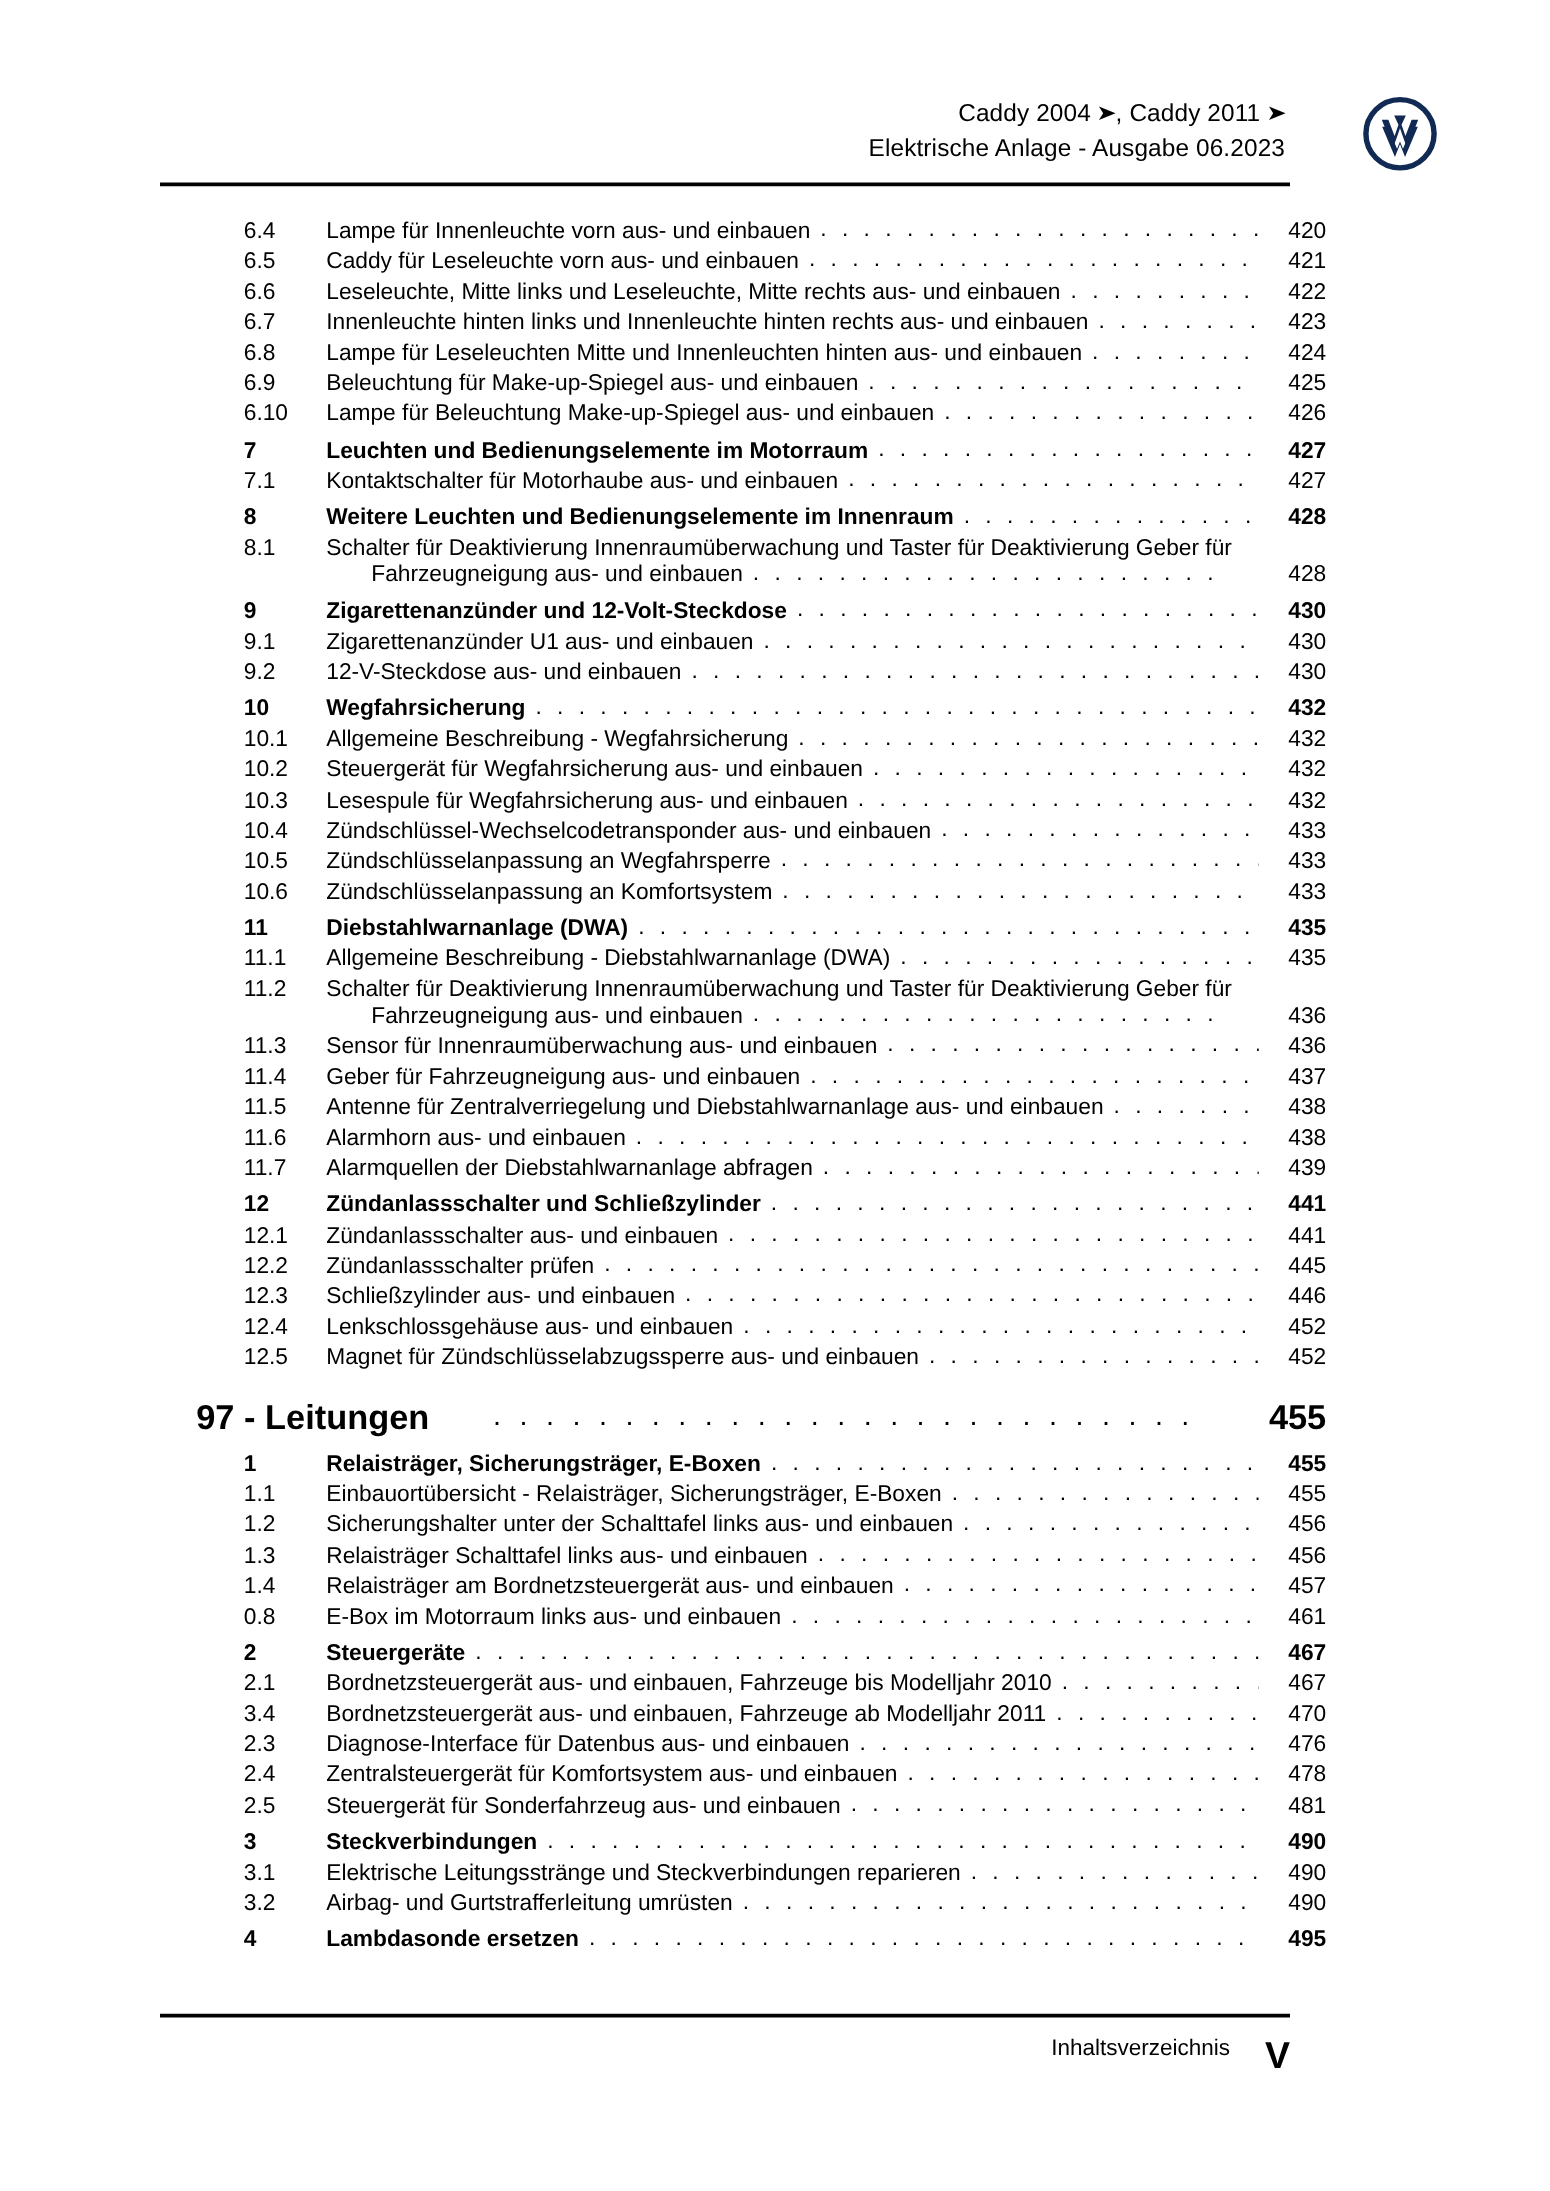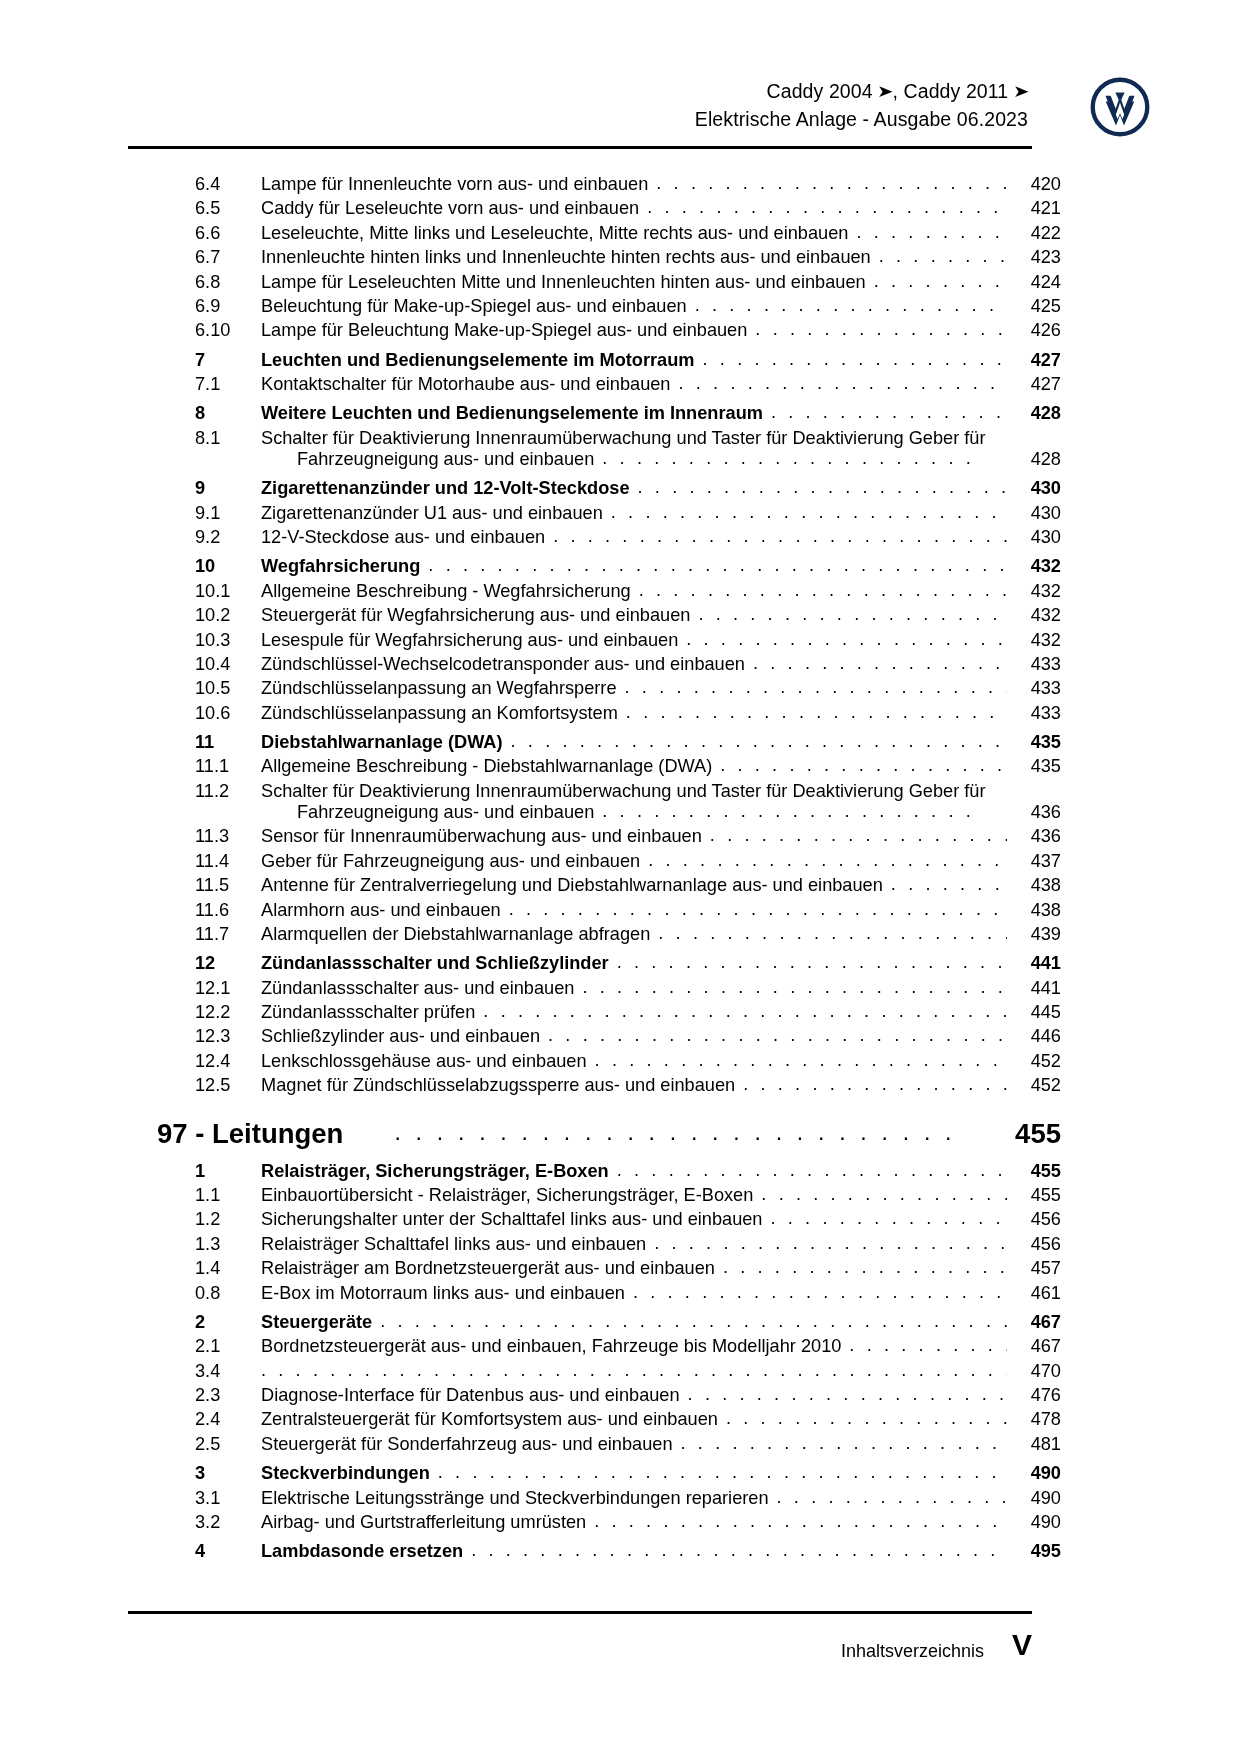--- a/index.html
+++ b/index.html
@@ -170,21 +170,21 @@
     height: 3px;
     background: #000000;
   }
   .footer {
     position: absolute;
     top: 1628px;
     left: 128px;
     width: 904px;
     display: flex;
     justify-content: flex-end;
-    align-items: flex-end;
+    align-items: flex-start;
   }
   .footer-label {
     font-size: 18px;
     padding-right: 22px;
   }
   .footer-page {
     font-size: 30px;
     font-weight: bold;
     min-width: 26px;
     text-align: right;
@@ -590,20 +590,21 @@
           <span class="num">2.1</span>
           <span class="title-wrap">
             <span class="title">Bordnetzsteuergerät aus- und einbauen, Fahrzeuge bis Modelljahr 2010</span>
             <span class="leader">. . . . . . . . . . . . . . . . . . . . . . . . . . . . . . . . . . . . . . . . . . . . . . . . . . . . . . . . . . . . . . . . . . . . . . . . . . . . . . . . . . . . . . . . . . . . . . . . . . . . . . . . . . . . . . . . . . . . . . . . . . . . . . . . . . . . . . . . . . . . . . . . . . . . . . . . . . . . . . . . </span>
           </span>
           <span class="pageno">467</span>
         </div>
         <div class="row">
           <span class="num">3.4</span>
           <span class="title-wrap">
+            <span class="title">Bordnetzsteuergerät aus- und einbauen, Fahrzeuge ab Modelljahr 2011</span>
             <span class="leader">. . . . . . . . . . . . . . . . . . . . . . . . . . . . . . . . . . . . . . . . . . . . . . . . . . . . . . . . . . . . . . . . . . . . . . . . . . . . . . . . . . . . . . . . . . . . . . . . . . . . . . . . . . . . . . . . . . . . . . . . . . . . . . . . . . . . . . . . . . . . . . . . . . . . . . . . . . . . . . . . </span>
           </span>
           <span class="pageno">470</span>
         </div>
         <div class="row">
           <span class="num">2.3</span>
           <span class="title-wrap">
             <span class="title">Diagnose-Interface für Datenbus aus- und einbauen</span>
             <span class="leader">. . . . . . . . . . . . . . . . . . . . . . . . . . . . . . . . . . . . . . . . . . . . . . . . . . . . . . . . . . . . . . . . . . . . . . . . . . . . . . . . . . . . . . . . . . . . . . . . . . . . . . . . . . . . . . . . . . . . . . . . . . . . . . . . . . . . . . . . . . . . . . . . . . . . . . . . . . . . . . . . </span>
           </span>

